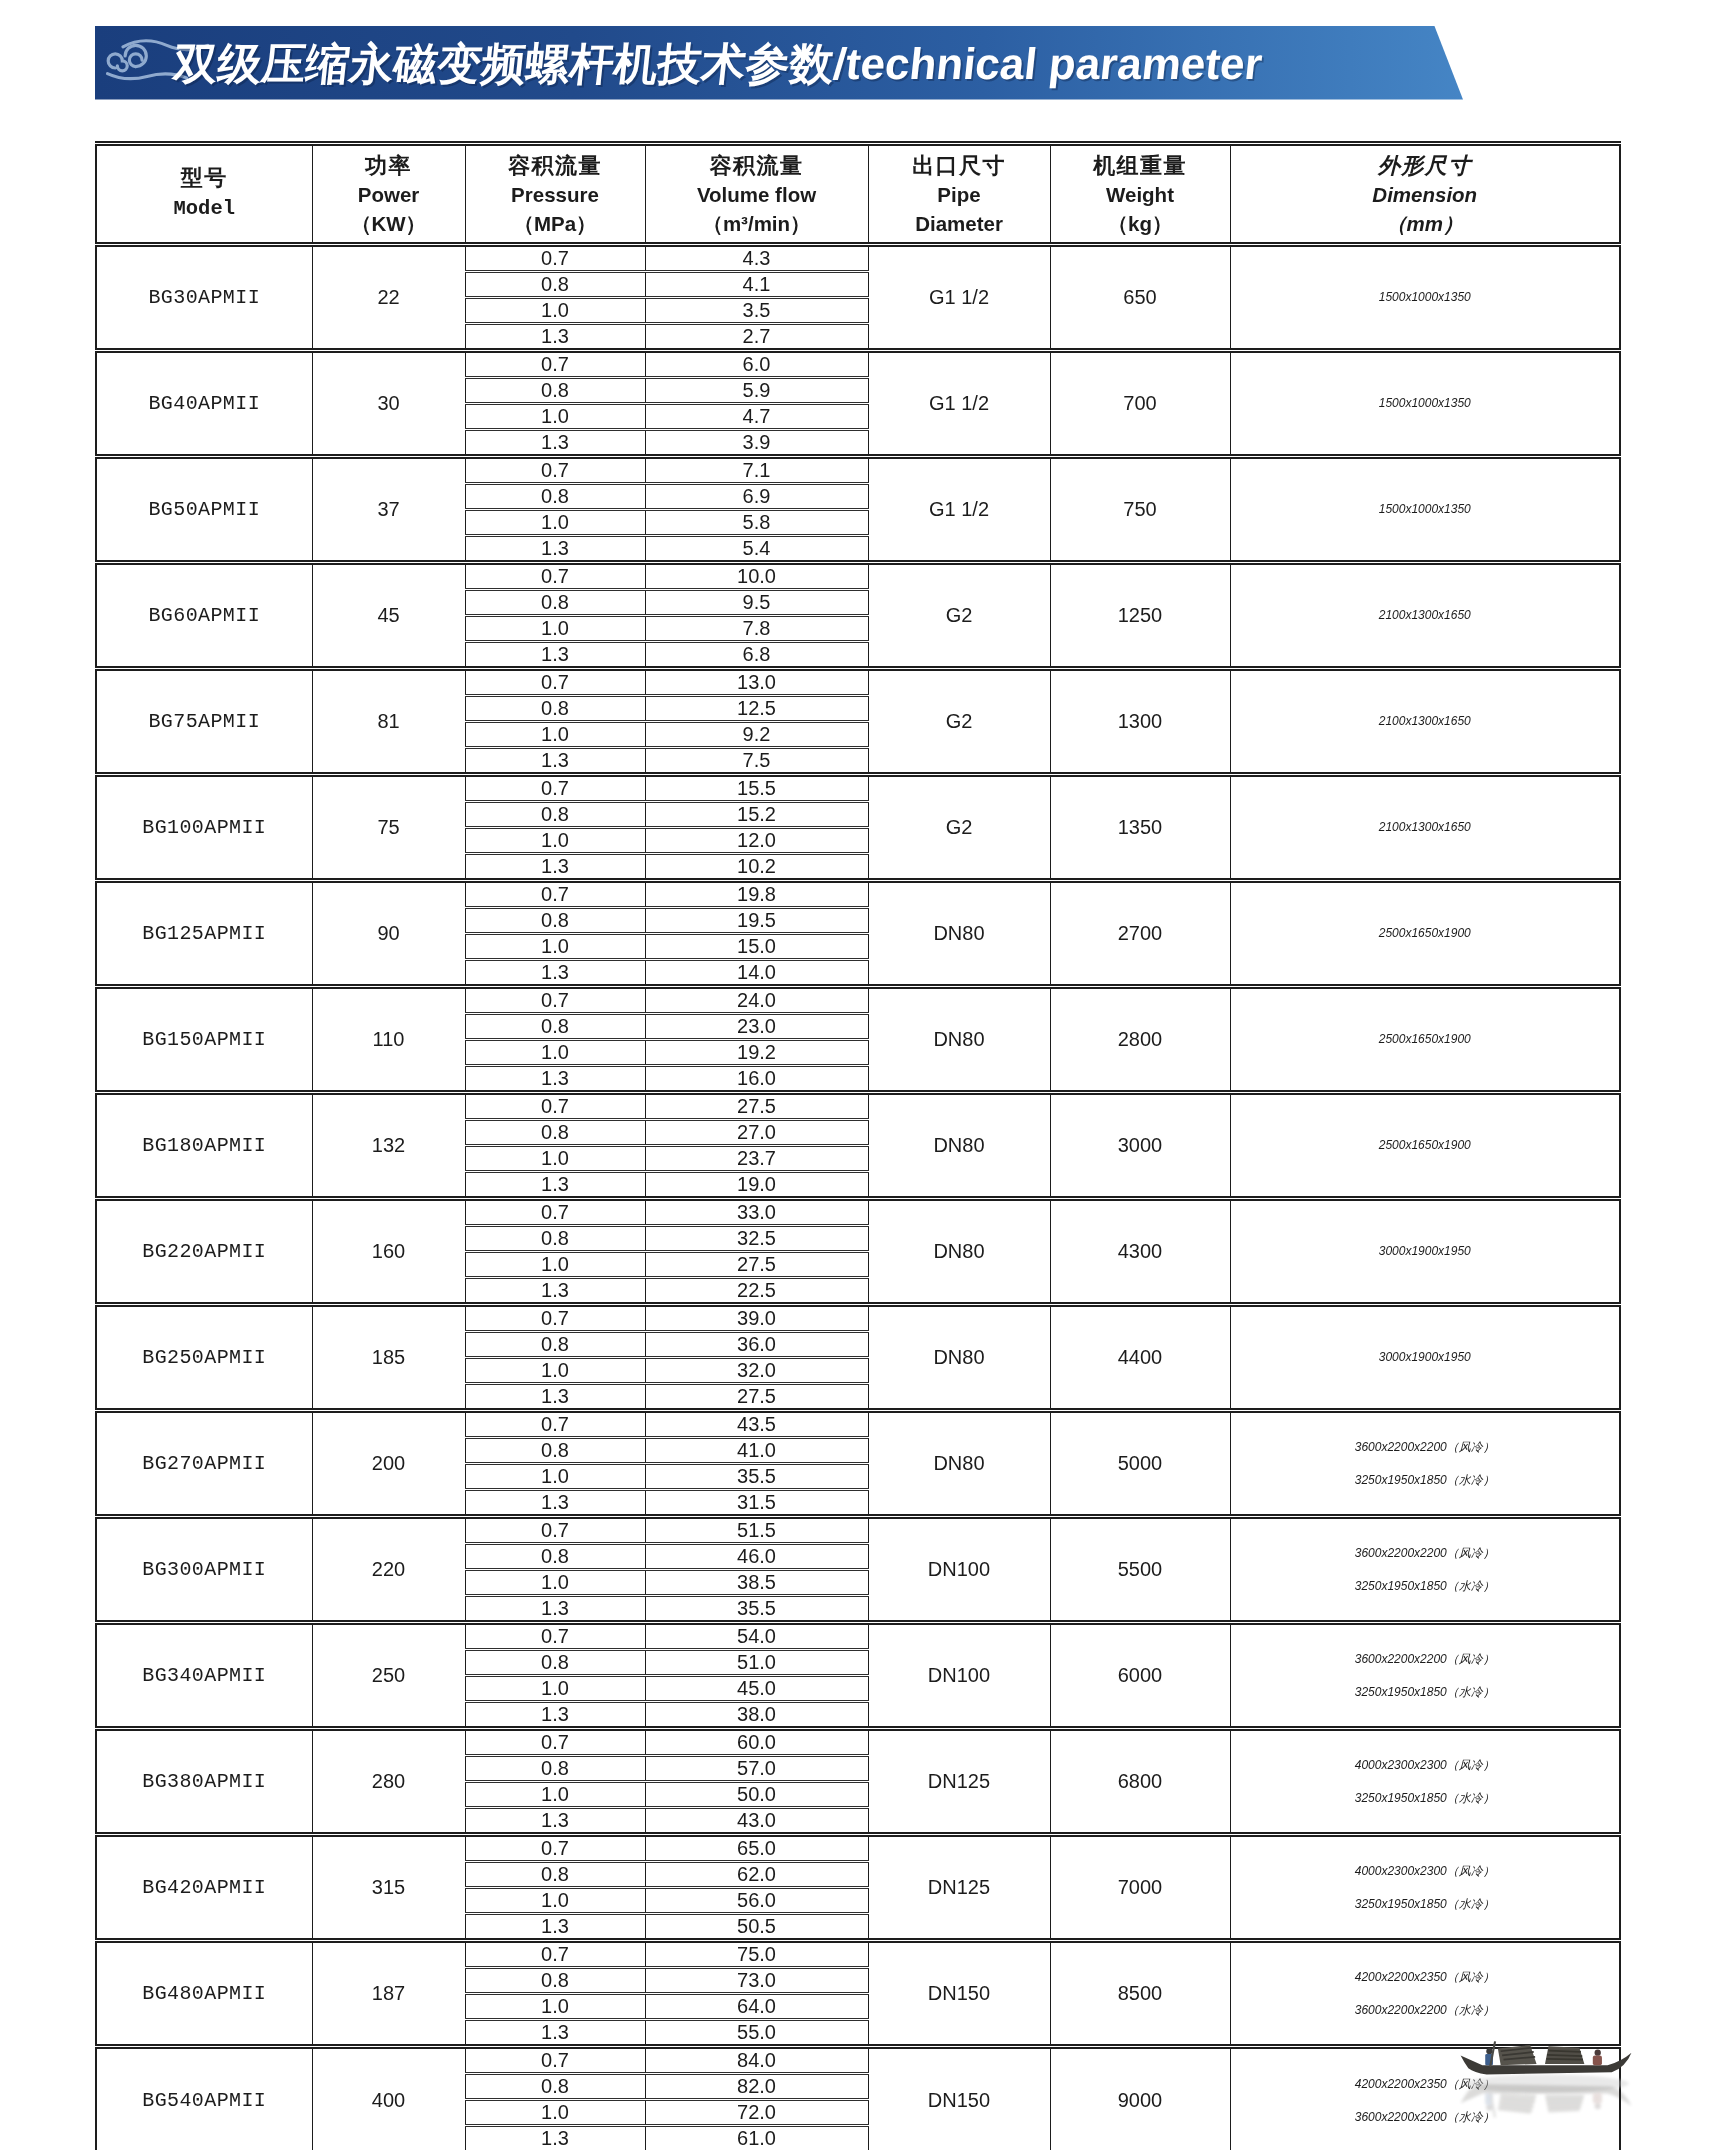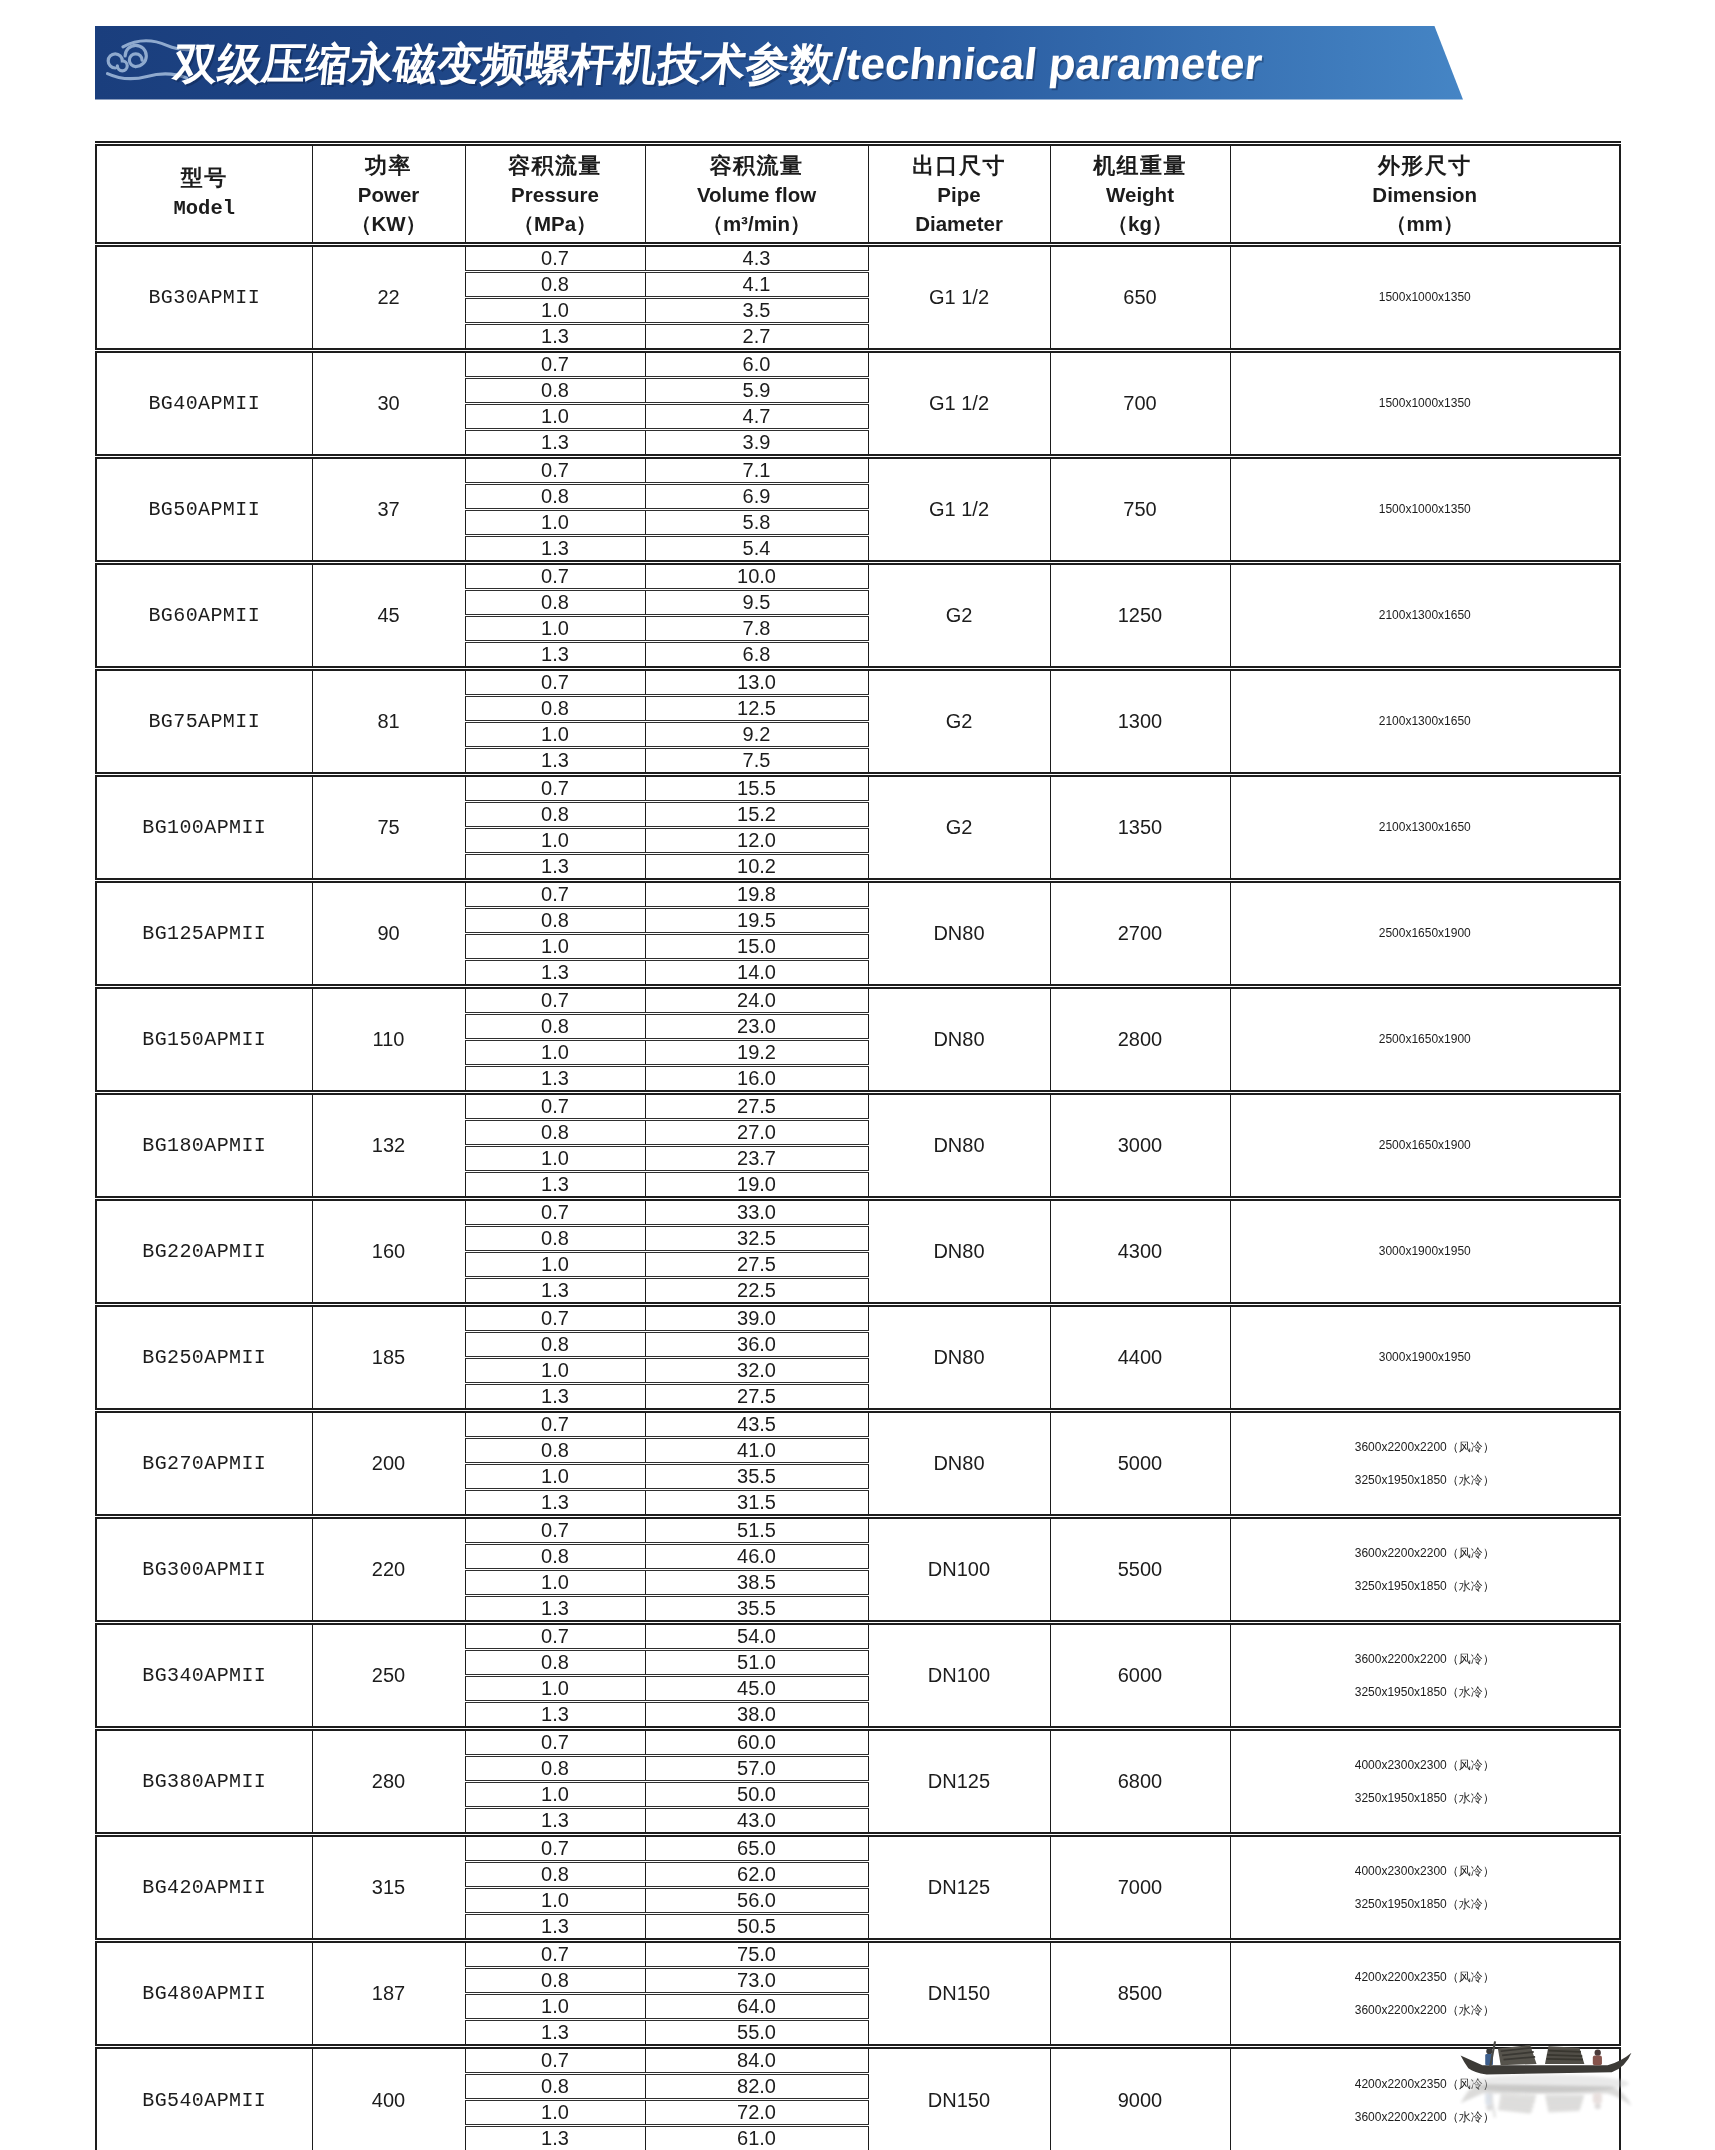--- a/index.html
+++ b/index.html
@@ -25,21 +25,21 @@
   
   table.params {
     position:absolute; left:95px; top:141px; width:1526px;
     border-collapse:collapse; table-layout:fixed;
   }
   .params th, .params td {
     border:1.4px solid #1d1d1d; text-align:center; vertical-align:middle;
     padding:0; font-size:20px; color:#1c1c1c; overflow:hidden;
   }
   .params th:first-child, .params td.first { border-left:2.1px solid #1d1d1d;font-family:Liberation Mono, monospace; }
-  .params th:last-child,  .params td.last  { border-right:2.1px solid #1d1d1d; }
+  .params th:last-child,  .params td.last  { border-right:2.1px solid #1d1d1d;font-style:italic; }
   .params thead th { border-top:5px double #1d1d1d; border-bottom:5px double #1d1d1d; }
   .params thead tr { height:101px; }
   .params tbody tr { height:23px; }
   .params tr.block-first td { border-top:5px double #1d1d1d; }
   .params tr.sub td { border-top:3.5px double #2e2e2e; }
   .params tbody tr.block-last td { border-bottom-width:2.1px;margin-left:12px; }
   .params tbody tr:last-child td { border-bottom:5px double #1d1d1d; }
   .hl { line-height:29px; font-size:20.5px; }
   .hl.zh { font-size:22px; letter-spacing:1.4px; }
   .cell-model { font-size:20.5px; letter-spacing:0.4px;margin-top:37px; }

